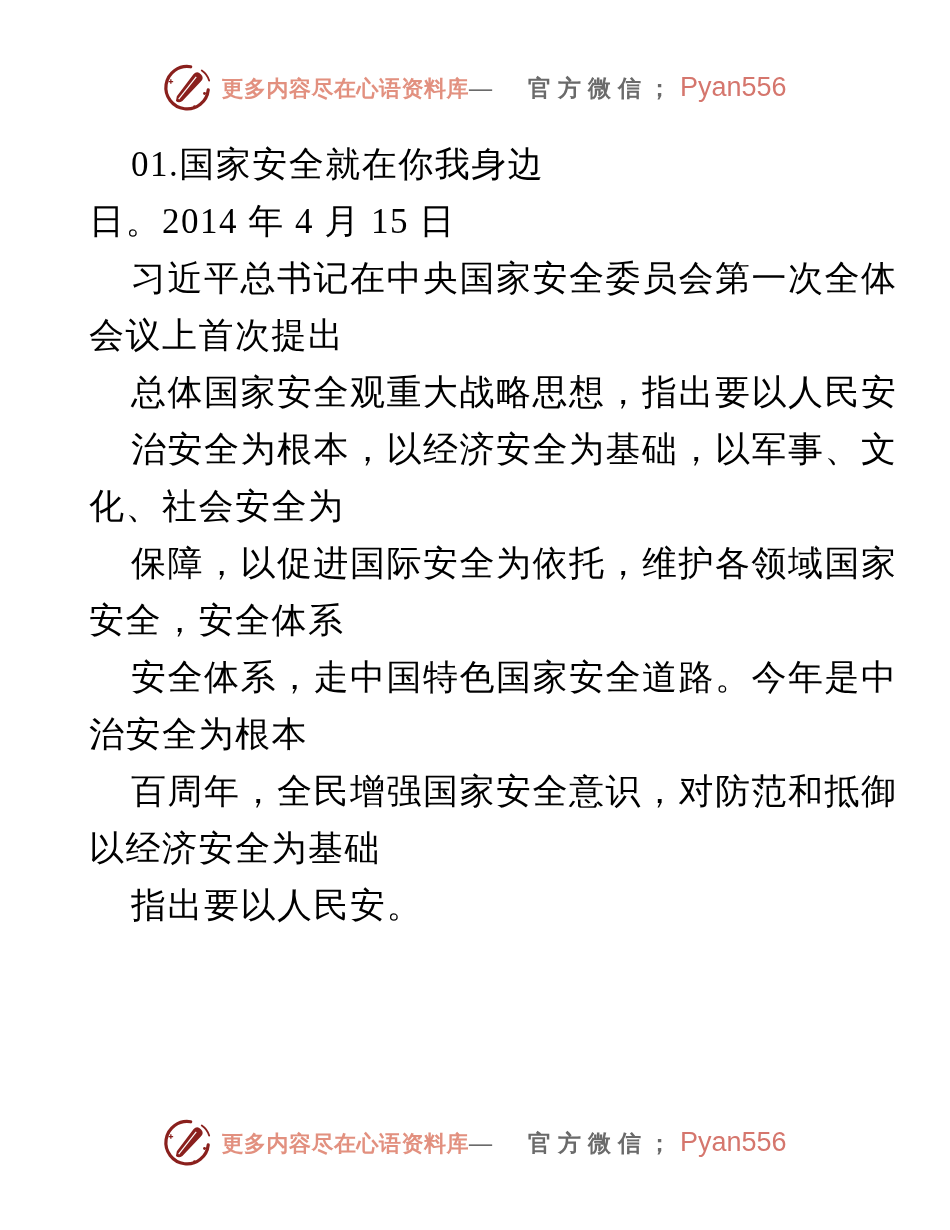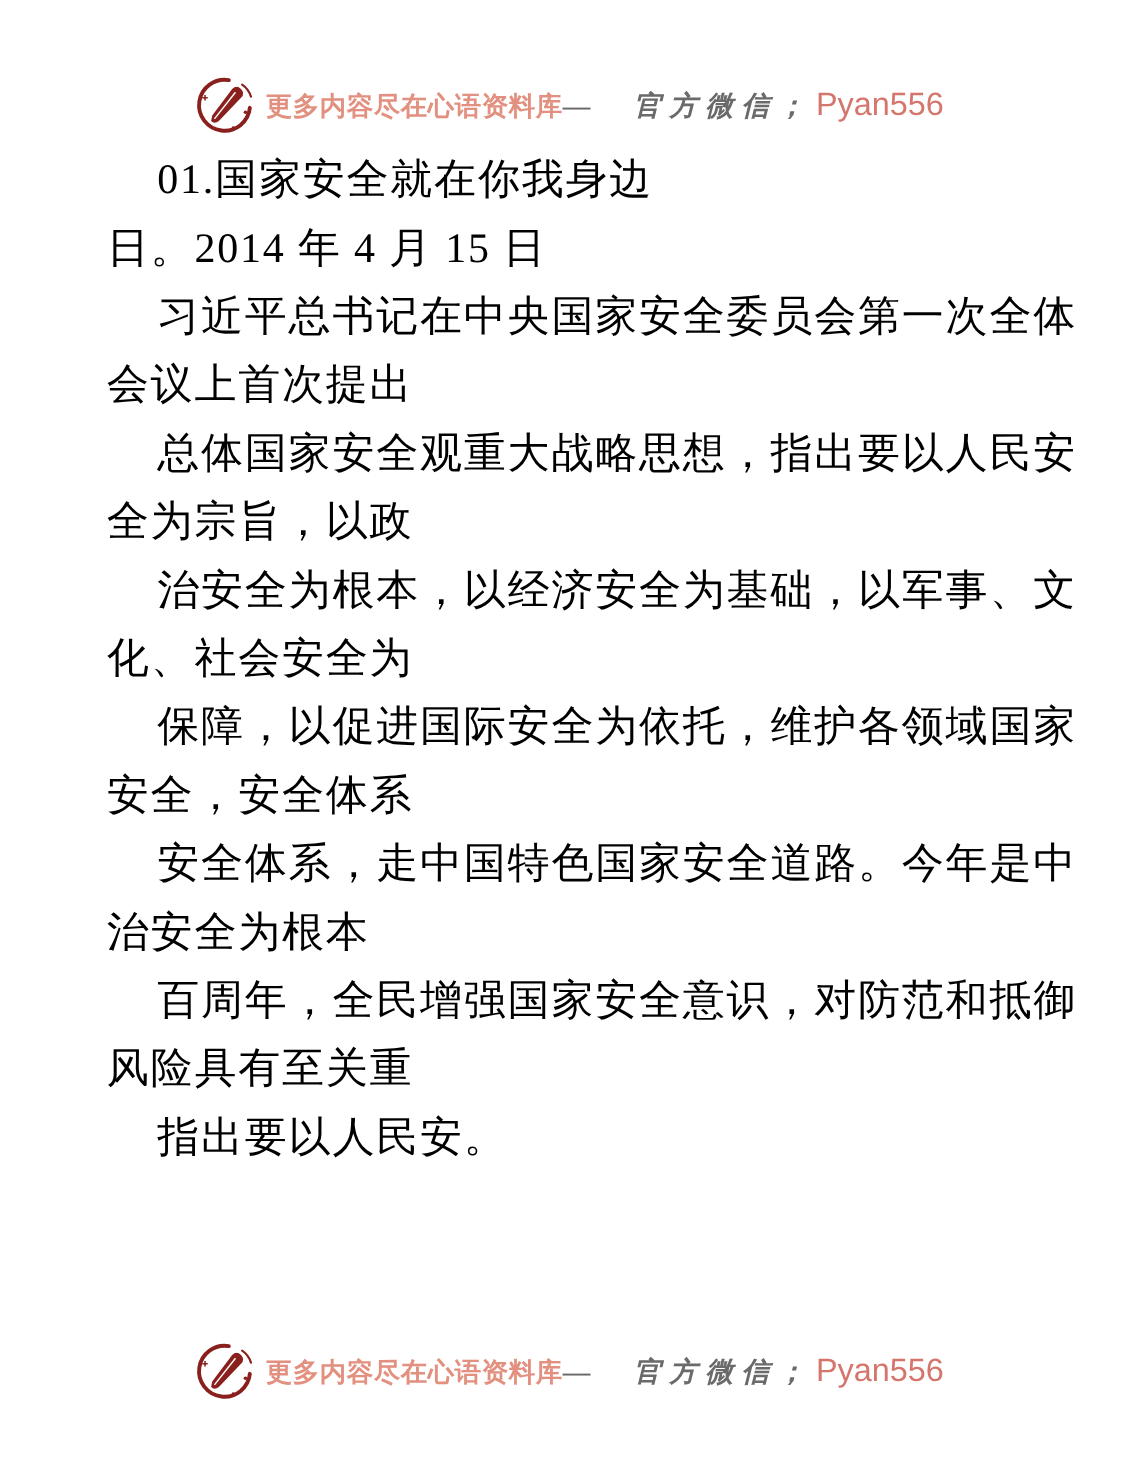--- a/index.html
+++ b/index.html
@@ -33,35 +33,34 @@
     font-size:22px;
     letter-spacing:0.5px;
     font-weight:600;
   }
   .wm-dash{
     font-size:23px;
     font-weight:600;
   }
   .wm-label{
     font-size:23px;
-    font-style:italic;
     font-weight:600;
     letter-spacing:7px;
     margin-left:36px;
   }
   .wm-id{
     font-family:"Liberation Sans","DejaVu Sans",sans-serif;
     font-size:27px;
     margin-left:2px;
   }
   
   .doc-body{
     position:absolute;
     left:89px;
-    top:121px;
+    top:136px;
     width:775px;
     color:#000000;
     font-size:35px;
     letter-spacing:1.5px;
   }
   .doc-body .line{
     height:57px;
     line-height:57px;
     white-space:pre;
   }
@@ -93,29 +92,28 @@
       <span class="wm-id" style="color:#d5766d">Pyan556</span>
     </span>
   </div>
 
   <div class="doc-body" style="color: rgb(0, 0, 0);">
       <div class="line indent">01.国家安全就在你我身边</div>
       <div class="line">日。2014 年 4 月 15 日</div>
       <div class="line indent">习近平总书记在中央国家安全委员会第一次全体</div>
       <div class="line">会议上首次提出</div>
       <div class="line indent">总体国家安全观重大战略思想，指出要以人民安</div>
-      <div class="line">全为宗旨，以政</div>
       <div class="line indent">治安全为根本，以经济安全为基础，以军事、文</div>
       <div class="line">化、社会安全为</div>
       <div class="line indent">保障，以促进国际安全为依托，维护各领域国家</div>
       <div class="line">安全，安全体系</div>
       <div class="line indent">安全体系，走中国特色国家安全道路。今年是中</div>
       <div class="line">治安全为根本</div>
       <div class="line indent">百周年，全民增强国家安全意识，对防范和抵御</div>
-      <div class="line">风险具有至关重</div>
+      <div class="line">以经济安全为基础</div>
       <div class="line indent">指出要以人民安。</div>
     </div>
 
   <div class="watermark bottom">
     <span style="display:inline-flex;">
       <svg width="48" height="52" viewBox="0 0 52 54" aria-hidden="true">
         <path d="M30 4 A23 23 0 1 0 49 29" fill="none" stroke="#8a201d" stroke-width="3.5" stroke-linecap="round"></path>
         <path d="M42 8 Q48 12 50 19" fill="none" stroke="#8a201d" stroke-width="2" stroke-linecap="round"></path>
         <path d="M15 36 L33 12 Q37 8 41 12 Q45 16 41 20 L21 41 Q17 44 14 41 Z" fill="#8a201d"></path>
         <path d="M17 39 L36 15" stroke="#ffffff" stroke-width="1.3"></path>

